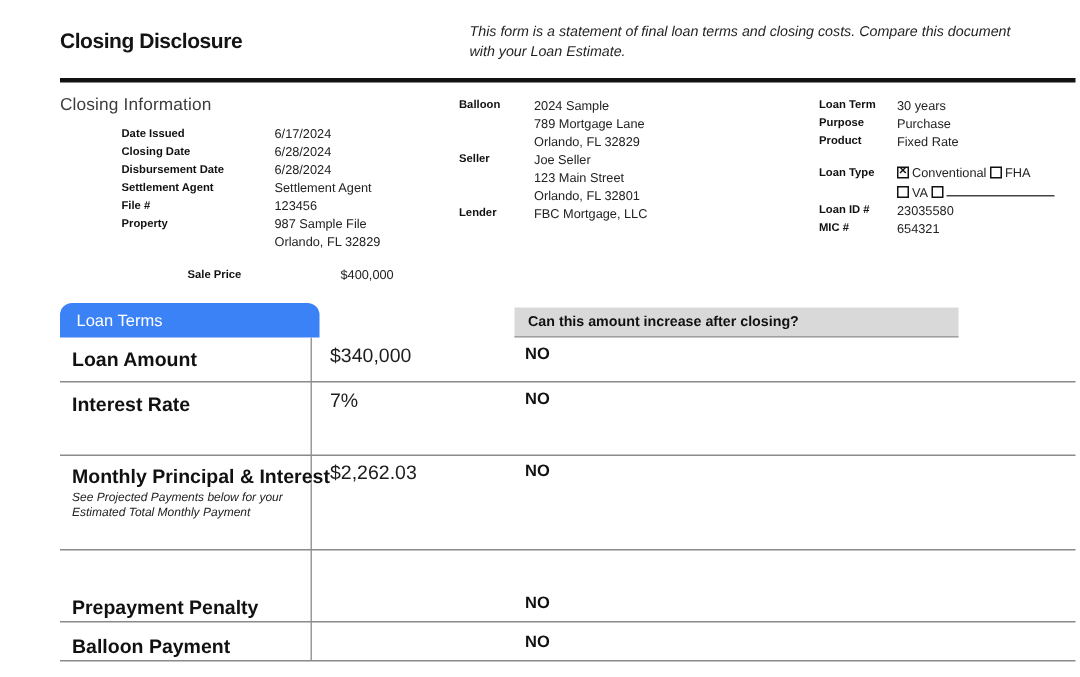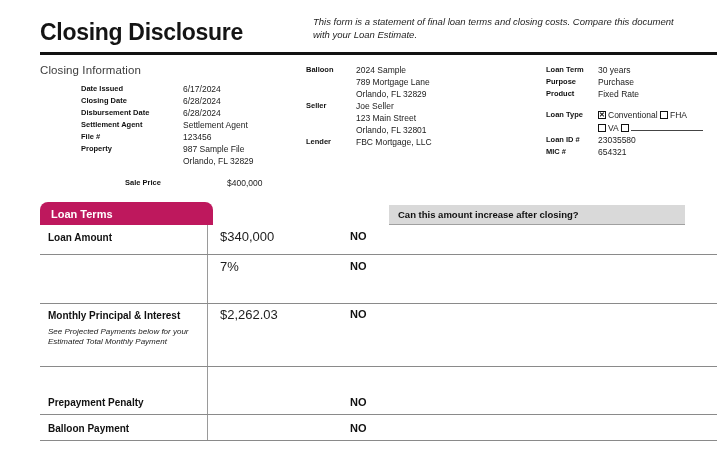--- a/index.html
+++ b/index.html
@@ -1,21 +1,21 @@
 <!DOCTYPE html>
 <html><head>
 <meta charset="utf-8">
 <style>
   * { margin:0; padding:0; box-sizing:border-box; }
   html,body { background:#fff; }
   body { font-family:"Liberation Sans", sans-serif; color:#1c1c1c; }
   .page { position:relative; width:720px; height:451px; background:#fff; overflow:hidden; }
 
   
-  .title { position:absolute; left:40px; top:19px; font-size:23px; font-weight:bold; letter-spacing:-0.3px; color:#141414; }
+  .title { position:absolute; left:40px; top:19px; font-size:14px; font-weight:bold; letter-spacing:-0.3px; color:#141414; }
   .hdr-note { position:absolute; left:313px; top:16px; width:368px; font-size:9.5px; font-style:italic; line-height:1.35; color:#1f1f1f; }
   .hdr-rule { position:absolute; left:40px; top:52px; width:677px; height:3px; background:#121212; }
 
   
   .info-col { position:absolute; top:64px; }
   .col1 { left:40px;  width:218px; }
   .col2 { left:265px; width:232px; }
   .col3 { left:505px; width:214px; }
   .info-col h2 { font-size:11.5px; font-weight:normal; color:#3d3d3d; margin-bottom:7px; letter-spacing:.1px; }
   .irow { display:flex; align-items:flex-start;padding-left:41px; }
@@ -29,29 +29,29 @@
   .gap-top-sm { margin-top:9px; }
 
   
   .cbline { display:block; line-height:12.5px; font-size:8.5px; white-space:nowrap; }
   .cb { display:inline-block; width:8px; height:8px; border:1px solid #111; vertical-align:-1px; margin-right:2px;
         font-size:7px; line-height:6px; text-align:center; font-weight:bold; color:#111; overflow:hidden; }
   .cb-blank-line { display:inline-block; width:72px; border-bottom:1px solid #444; height:9px; }
 
   
   .terms { position:absolute; left:40px; top:202px; width:677px; height:240px; }
-  .tab { position:absolute; left:0; top:0; width:173px; height:23px; background:#be185d; border-radius:8px 8px 0 0;
-         color:#fff; font-size:11px; font-weight:bold; line-height:24px; padding-left:11px; }
+  .tab { position:absolute; left:0; top:0; width:173px; height:23px; background:#3b82f6; border-radius:8px 8px 0 0;
+         color:#fff; font-size:11px; font-weight:normal; line-height:24px; padding-left:11px; }
   .qbar { position:absolute; background:#d9d9d9; border-bottom:1px solid #a0a0a0; font-size:9.5px; font-weight:bold;
           color:#111; padding-left:9px; }
-  .qbar1 { left:303px; top:3px;  width:296px; height:20px; line-height:20px;margin-left:46px; }
+  .qbar1 { left:303px; top:3px;  width:296px; height:20px; line-height:20px; }
   .qbar2 { left:303px; top:169px; width:347px; height:20px; line-height:20px; }
   .hline { position:absolute; left:0; width:677px; height:1px; background:#8a8a8a; }
   .vline { position:absolute; left:167px; top:23px; width:1px; height:215px; background:#9a9a9a; }
-  .t-label  { position:absolute; left:8px; width:182px; font-size:10px; font-weight:bold; color:#111; }
+  .t-label  { position:absolute; left:8px; width:182px; font-size:13px; font-weight:bold; color:#111; }
   .t-note   { position:absolute; left:8px; width:170px; font-size:8px; font-style:italic; color:#222; line-height:1.3; }
   .t-value  { position:absolute; left:180px; font-size:13px; color:#1d1d1d; }
   .t-answer { position:absolute; left:310px; font-size:11px; font-weight:bold; color:#111; }
 </style>
 </head>
 <body>
 
 <div class="page">
 
   <div class="title">Closing Disclosure</div>
@@ -160,20 +160,21 @@
     <div class="hline" style="top:52px"></div>
     <div class="hline" style="top:101px"></div>
     <div class="hline" style="top:164px"></div>
     <div class="hline" style="top:212px"></div>
     <div class="hline" style="top:238px"></div>
 
     <div class="t-label" style="top:30px">Loan Amount</div>
     <div class="t-value" style="top:27px">$340,000</div>
     <div class="t-answer" style="top:28px">NO</div>
 
+    <div class="t-label" style="top:60px">Interest Rate</div>
     <div class="t-value" style="top:57px">7%</div>
     <div class="t-answer" style="top:58px">NO</div>
 
     <div class="t-label" style="top:108px">Monthly Principal &amp; Interest</div>
     <div class="t-note" style="top:125px">See Projected Payments below for your Estimated Total Monthly Payment</div>
     <div class="t-value" style="top:105px">$2,262.03</div>
     <div class="t-answer" style="top:106px">NO</div>
 
 
     <div class="t-label" style="top:195px">Prepayment Penalty</div>

